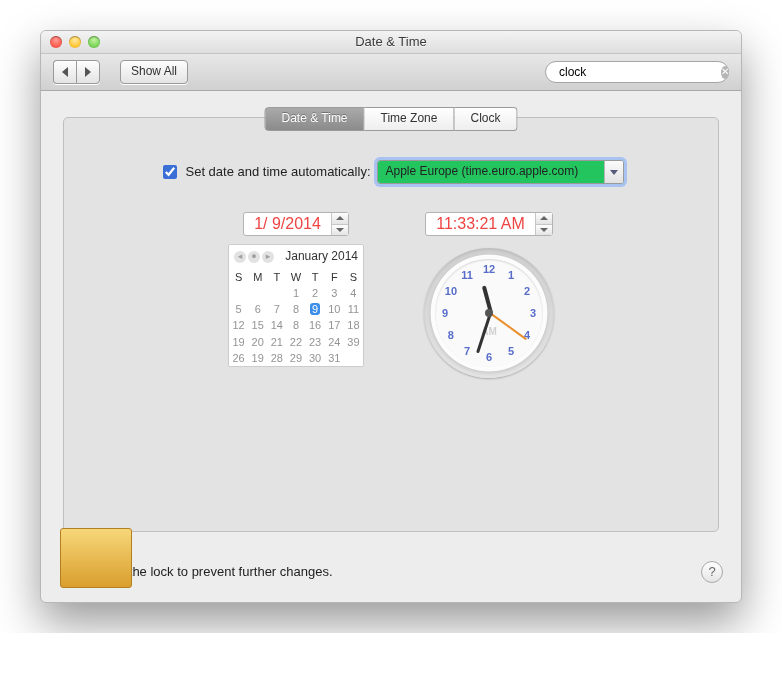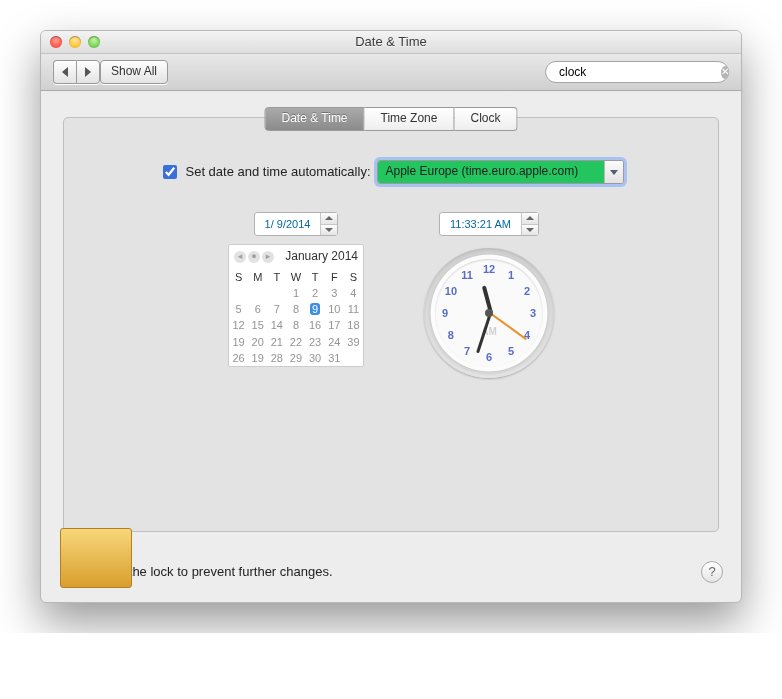--- a/index.html
+++ b/index.html
@@ -10,21 +10,21 @@
   .titlebar{height:22px;background:linear-gradient(#f3f3f3,#dedede);border-bottom:1px solid #c4c4c4;
             display:flex;align-items:center;position:relative;}
   .traffic{display:flex;gap:7px;margin-left:9px;}
   .tl{width:12px;height:12px;border-radius:50%;box-shadow:inset 0 1px 1px rgba(0,0,0,.35);}
   .tl.red{background:radial-gradient(circle at 50% 35%,#ff9b93,#ff5f52 60%,#e0443a);}
   .tl.yellow{background:radial-gradient(circle at 50% 35%,#ffe9a5,#ffc838 60%,#e4a821);}
   .tl.green{background:radial-gradient(circle at 50% 35%,#c4f3a0,#7bd65b 60%,#54b132);}
   .wtitle{position:absolute;left:0;right:0;text-align:center;font-size:13px;color:#3a3a3a;
           text-shadow:0 1px 0 rgba(255,255,255,.7);}
   .toolbar{height:36px;background:linear-gradient(#e8e8e8,#d0d0d0);border-bottom:1px solid #a9a9a9;
-           display:flex;align-items:center;padding:0 12px;gap:0;}
+           display:flex;align-items:center;padding:0 12px;gap:20px;}
   .seg{display:flex;}
   .btn,.seg-part{height:22px;background:linear-gradient(#fdfdfd,#e4e4e4);
        border:1px solid #9a9a9a;border-radius:4px;display:inline-flex;align-items:center;
        padding:0 10px;font-size:12px;color:#333;box-shadow:0 1px 0 #fff,inset 0 1px 0 #fff;}
   .seg-part{border-radius:0;padding:0 8px;}
   .seg-part:first-child{border-right:none;border-radius:4px 0 0 4px;}
   .seg-part:last-child{border-radius:0 4px 4px 0;}
   .tri{width:0;height:0;border-top:5px solid transparent;border-bottom:5px solid transparent;}
   .tri.left{border-right:6px solid #555;}
   .tri.right{border-left:6px solid #555;}
@@ -48,21 +48,21 @@
   .combo{display:flex;align-items:center;height:22px;border:1px solid #9a9a9a;border-radius:3px;
          background:#fff;overflow:hidden;box-shadow:0 0 0 3px rgba(120,170,255,.55);}
   .combo .val{padding:0 8px;background:#22c55e;height:100%;display:flex;align-items:center;font-size:12px;width:210px;}
   .combo .drop{width:18px;height:100%;border-left:1px solid #b7b7b7;
                background:linear-gradient(#fbfbfb,#e2e2e2);display:flex;align-items:center;justify-content:center;}
   .combo .drop::after{content:"";border-left:4px solid transparent;border-right:4px solid transparent;
                       border-top:5px solid #575a7b;}
   .cols{display:flex;justify-content:center;gap:60px;margin-top:28px;align-items:flex-start;}
   .stepbox{display:flex;align-items:center;height:22px;border:1px solid #b3b3b3;border-radius:3px;
            background:#fff;}
-  .stepbox .val{padding:0 10px;font-size:11px;color:#0369a1;text-align:center;}
+  .stepbox .val{padding:0 10px;font-size:16px;color:#ef4444;text-align:center;}
   .stepper{width:16px;height:22px;border-left:1px solid #c6c6c6;display:flex;flex-direction:column;}
   .stepper span{flex:1;display:flex;align-items:center;justify-content:center;
                 background:linear-gradient(#fdfdfd,#e4e4e4);}
   .stepper span:first-child{border-bottom:1px solid #c6c6c6;}
   .stepper span::after{content:"";border-left:4px solid transparent;border-right:4px solid transparent;}
   .stepper span:first-child::after{border-bottom:4px solid #666;}
   .stepper span:last-child::after{border-top:4px solid #666;}
   .cal{width:134px;background:#fff;border:1px solid #ccc;margin-top:8px;font-size:11px;
        border-radius:2px;color:#949494;}
   .cal .hdr{display:flex;align-items:center;justify-content:space-between;padding:4px 5px;}

